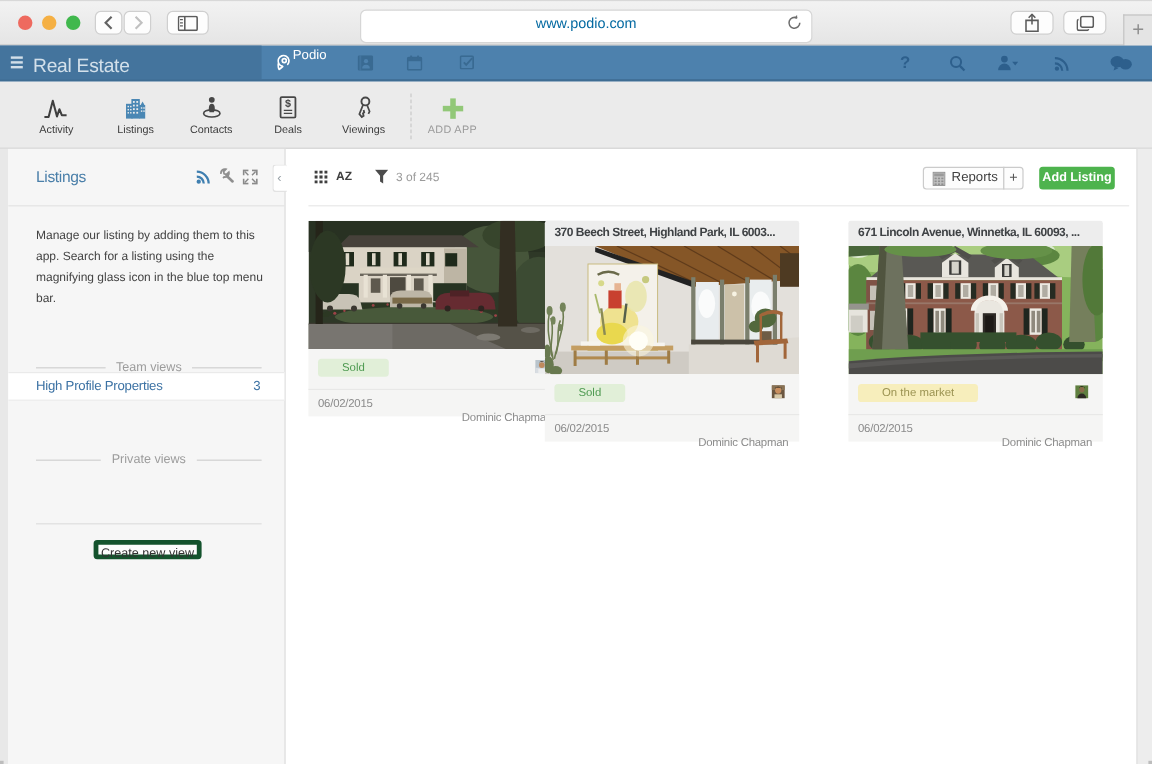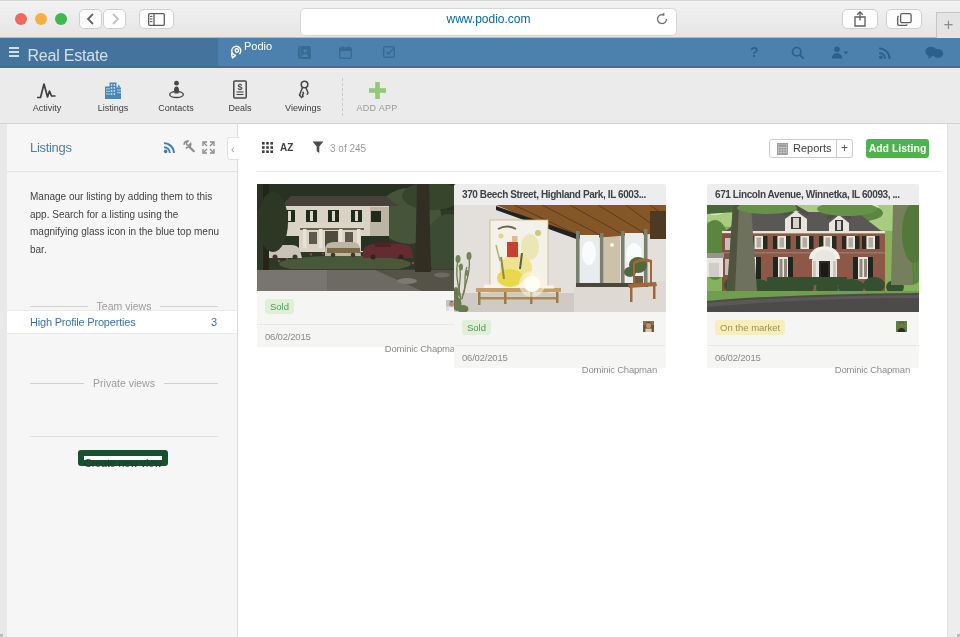--- a/index.html
+++ b/index.html
@@ -47,42 +47,42 @@
   #sbpara { left:30px; top:188px; white-space:nowrap; font-size:10px; line-height:17.5px; color:#434343; }
   .viewshdr { left:30px; width:188px; display:flex; align-items:center; color:#9c9c9c; font-size:10.5px; }
   .viewshdr:before, .viewshdr:after { content:""; flex:1; height:1px; background:#d0d0d0; }
   .viewshdr:before { margin-right:9px; } .viewshdr:after { margin-left:9px; }
   #hprow { left:7px; top:310px; width:230px; height:24px; background:#fff;
     border-top:1px solid #eaeaea; border-bottom:1px solid #eaeaea; font-size:11px; letter-spacing:-0.2px; color:#3c72a4; }
   #hprow .nm { position:absolute; left:23px; top:5px; }
   #hprow .ct { position:absolute; right:20px; top:5px; }
   #sbhr { left:30px; top:436px; width:188px; height:1px; background:#dedede; }
   #createbtn { left:78px; top:450px; width:90px; height:16px; background:#fcfcfc;
-    border:6px solid #14532d; border-radius:3px; font-size:10.5px; color:#333;
+    border:4px solid #14532d; border-radius:3px; font-size:10.5px; color:#333;
     text-align:center; line-height:14px; }
   #maindiv { left:257px; top:171px; width:684px; height:1px; background:#e8e8e8; }
   #azlbl { left:280px; top:142px; font-size:10px; font-weight:bold; color:#3f3f3f; }
   #countlbl { left:330px; top:143px; font-size:10px; color:#9b9b9b; }
   #reportsbtn { left:769px; top:139px; width:68px; height:19px; background:#fdfdfd;
     border:1px solid #cbcbcb; border-radius:3px 0 0 3px; font-size:11.5px; color:#3f3f3f; }
   #reportsplus { left:836px; top:139px; width:17px; height:19px; background:#fdfdfd;
     border:1px solid #cbcbcb; border-radius:0 3px 3px 0; font-size:12px; color:#555;
     text-align:center; line-height:17px; }
   #addbtn { left:866px; top:139px; width:63px; height:19px; background:#4db34d; border-radius:3px;
     font-size:10.5px; font-weight:bold; color:#fff; text-align:center; line-height:19px; white-space:nowrap; }
 
   
   .card { top:184px; width:212px; position:absolute; }
   .cardtitle { height:21px; background:#ededed; font-size:10px; letter-spacing:-0.4px; font-weight:bold; color:#3f4245;
     line-height:21px; padding-left:8px; white-space:nowrap; overflow:hidden; border-radius:2px 2px 0 0;}
   .cardphoto { height:107px; overflow:hidden; }
   .cardbody { height:33px; background:#f5f5f4; position:relative; }
   .cardfoot { height:23px; background:#f5f5f4; border-top:1px solid #e8e8e7; position:relative;
     font-size:9.5px; letter-spacing:-0.2px; color:#8b8b8b; }
-  .tag { position:absolute; left:8px; top:8px; height:15px; line-height:15px; padding:0 5px;
+  .tag { position:absolute; left:8px; top:8px; height:15px; line-height:15px; padding:0 20px;
     border-radius:3px; font-size:9.5px; }
   .tag.sold { background:#e1efd8; color:#4e9a51; }
   .tag.mkt  { background:#f7eebc; color:#9b9352; }
   .avatar { position:absolute; right:12px; top:9px; width:11px; height:11px; }
   .cdate { position:absolute; left:8px; top:6px; }
   .cname { position:absolute; right:9px; top:6px;margin-top:12px; }
 </style>
 </head>
 <body>
 

